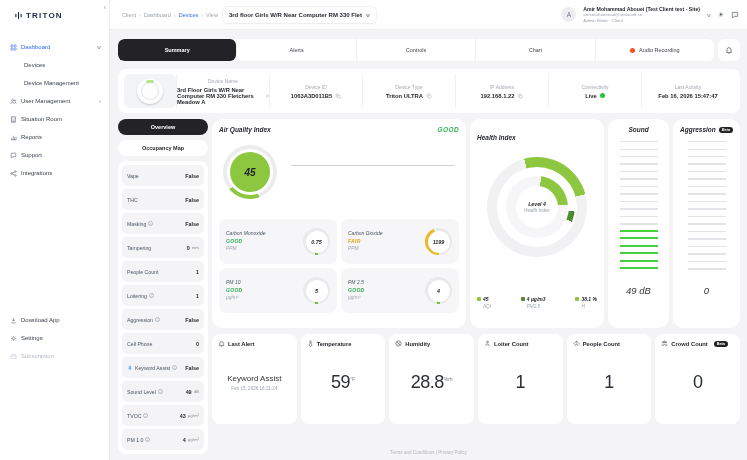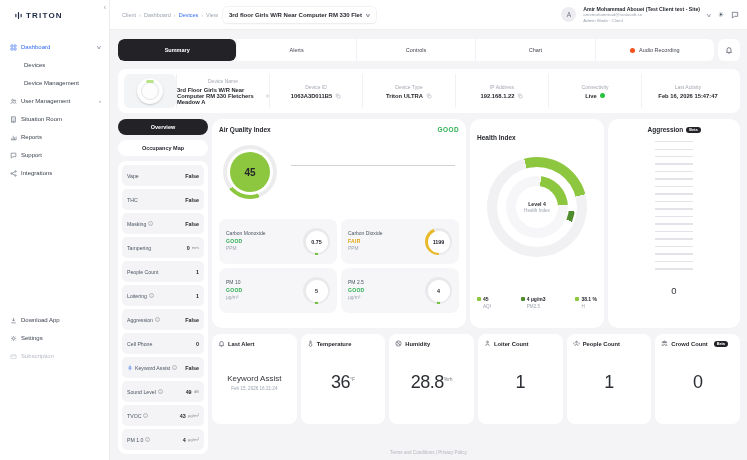--- a/index.html
+++ b/index.html
@@ -76,21 +76,21 @@
   .mrow { background:#f4f4f6; border-radius:5px; height:21px; margin-bottom:3px; padding:0 5px; display:flex; align-items:center; font-size:5.2px; color:#4b5563; }
   .mrow:last-child { margin-bottom:0; }
   .mrow .mlabel { display:flex; align-items:center; gap:2px; }
   .info-i { display:inline-block; width:5px; height:5px; border:0.5px solid #b5b8bd; border-radius:50%; color:#b5b8bd; font-size:3.2px; line-height:4.4px; text-align:center; font-style:normal; }
   .info-i::before { content:'i'; }
   .mrow .mval { margin-left:auto; font-weight:bold; font-size:5.4px; color:#26282e; }
   .mrow .munit { font-size:4.4px; color:#8b9099; margin-left:2px; font-weight:normal; }
   .mic-ic { width:6px; height:6px; color:#2f6bf0; }
 
   .right-col { flex:1; display:flex; flex-direction:column; }
-  .panels-row { display:flex; gap:4px; height:209px; }
+  .panels-row { display:flex; gap:4px; height:209px;font-style:italic; }
   .panel { background:#fff; border-radius:10px; padding:7px; }
 
   
   .aqi { width:254px; display:flex; flex-direction:column; }
   .aqi-head { display:flex; justify-content:space-between; align-items:center; }
   .panel-title { font-size:6.5px; font-weight:bold; color:#26282e; }
   .status-good { font-size:6.5px; font-weight:bold; color:#2fae53; letter-spacing:.4px; }
   .aqi-body { position:relative; height:76px; margin-top:6px; }
   .gauge-big { position:absolute; left:4px; top:6px; width:54px; height:54px; border-radius:50%; background:conic-gradient(from 160deg,#8dc63f 0 70deg,#ececee 70deg 360deg); }
   .gauge-big::before { content:''; position:absolute; inset:4px; border-radius:50%; background:#fff; }
@@ -647,20 +647,28 @@
               <div class="leg-item">
                 <div class="leg-top">
                     <span class="leg-sq" style="background:#8dc63f"></span>
                     <span>38.1 %</span>
                   </div>
                 <div class="leg-lbl">H</div>
               </div>
             </div>
           </div>
 
+          <div class="panel sound">
+            <span class="panel-title">Sound</span>
+            <div class="meter">
+              <div class="lines-grey"></div>
+              <div class="lines-green"></div>
+            </div>
+            <div class="meter-val">49 dB</div>
+          </div>
 
           <div class="panel aggr">
             <div class="title-row">
               <span class="panel-title">Aggression</span>
               <span class="beta-badge">Beta</span>
             </div>
             <div class="meter">
               <div class="lines-grey tall"></div>
             </div>
             <div class="meter-val">0</div>
@@ -681,21 +689,21 @@
             </div>
           </div>
           <div class="stat-card">
             <div class="stat-head">
                 <svg class="ic">
                   <use href="#i-thermo"></use>
                 </svg>
                 <span>Temperature</span>
               </div>
             <div class="stat-body">
-                <div class="stat-big"><span>36</span><sup>°F</sup></div>
+                <div class="stat-big"><span>59</span><sup>°F</sup></div>
               </div>
           </div>
           <div class="stat-card">
             <div class="stat-head">
                 <svg class="ic">
                   <use href="#i-humid"></use>
                 </svg>
                 <span>Humidity</span>
               </div>
             <div class="stat-body">

